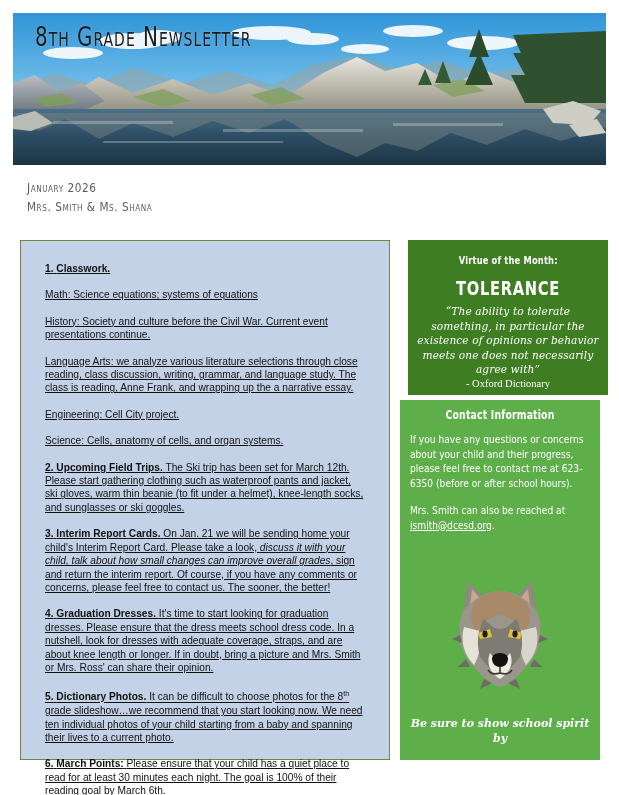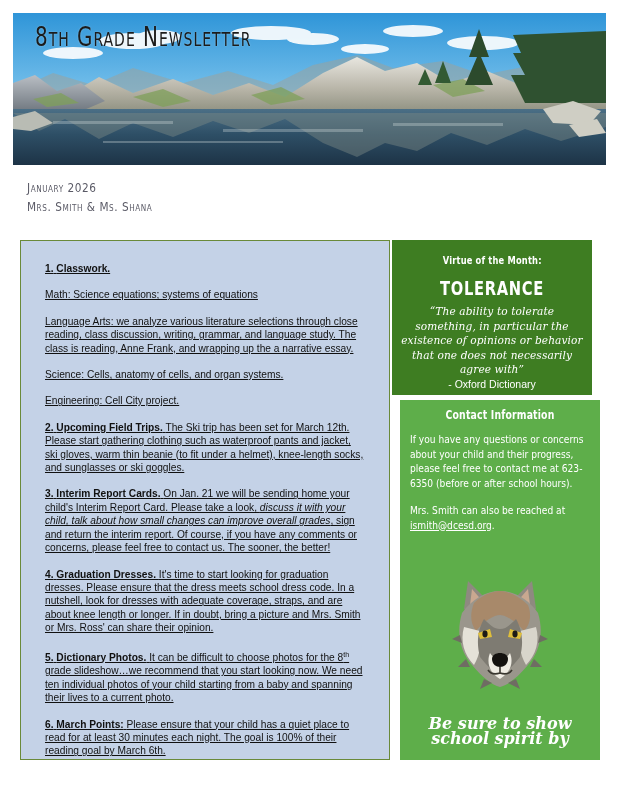--- a/index.html
+++ b/index.html
@@ -81,21 +81,21 @@
   .sec:last-child { margin-bottom: 0; }
   .sec p { margin: 13px; text-decoration: underline; }
   .sec b { font-weight: bold; }
   .u { text-decoration: underline; }
   .it { font-style: italic; }
   sup { font-size: 7px; vertical-align: super; }
 
   
   .virtue-box {
     position: absolute;
-    left: 392px;
+    left: 408px;
     top: 240px;
     width: 200px;
     height: 155px;
     background: #3e7d22;
     box-sizing: border-box;
     padding: 10px 8px 6px 8px;
     text-align: center;
     color: #ffffff;
   }
   .virtue-label {
@@ -116,21 +116,21 @@
     transform: scaleX(0.86);
   }
   .virtue-quote {
     font-family: "DejaVu Serif", "Liberation Serif", serif;
     font-style: italic;
     font-size: 10.6px;
     line-height: 14.5px;
     letter-spacing: 0.1px;
   }
   .virtue-source {
-    font-family: Liberation Sans, sans-serif;
+    font-family: Liberation Serif, serif;
     font-size: 10.5px;
     margin-top: 1px;
   }
 
   .contact-box {
     position: absolute;
     left: 400px;
     top: 400px;
     width: 200px;
     height: 360px;
@@ -167,21 +167,21 @@
     text-align: center;
   }
   .spirit-text {
     position: absolute;
     left: 6px; right: 6px;
     bottom: 14px;
     text-align: center;
     font-family: "DejaVu Serif", "Liberation Serif", serif;
     font-style: italic;
     font-weight: bold;
-    font-size: 16px;
+    font-size: 11px;
     line-height: 15px;
     color: #ffffff;
   }
 </style>
 </head>
 <body>
 
 <div class="page">
 
   <div class="banner">
@@ -267,23 +267,24 @@
   <div class="meta">
     <div>January 2026</div>
     <div>Mrs. Smith &amp; Ms. Shana</div>
   </div>
 
   <div class="main-box">
 
     <div class="sec">
       <p><b><span>1.</span> <span>Classwork.</span></b></p>
       <p><span class="u">Math</span><span>: Science equations; systems of equations</span></p>
+      <p><span class="u">History</span><span>: Society and culture before the Civil War. Current  event presentations continue.</span></p>
       <p><span class="u">Language Arts</span><span>: we analyze various literature selections through close reading, class discussion, writing, grammar, and language study. The class is  reading, Anne Frank, and wrapping up the a narrative essay.</span></p>
+      <p><span class="u">Engineering</span><span>: Cell City project.</span></p>
       <p><span class="u">Science</span><span>: Cells, anatomy of cells, and organ systems.</span></p>
-      <p><span class="u">Engineering</span><span>: Cell City project.</span></p>
     </div>
 
     <div class="sec">
       <p><b><span>2.</span> <span>Upcoming Field Trips.</span></b> <span>The Ski trip has been set for March 12th. Please start gathering clothing such as waterproof pants and jacket, ski gloves, warm thin beanie (to fit under a helmet), knee-length socks, and sunglasses or ski goggles.</span></p>
     </div>
 
     <div class="sec">
       <p><b><span>3.</span> <span>Interim Report Cards.</span></b> <span>On Jan. 21 we will be sending home your child's Interim Report Card. Please take a look, </span><span class="it">discuss it with your child, talk about how small changes can improve overall grades</span><span>, sign and return the interim report. Of course, if you have any comments or concerns, please feel free to contact us. The sooner, the better!</span></p>
     </div>
 
@@ -297,21 +298,21 @@
 
     <div class="sec">
       <p><b><span>6.</span> <span>March Points:</span></b> <span>Please ensure that your child has a quiet place to read for at least 30 minutes each night. The goal is 100% of their reading goal  by March 6th.</span></p>
     </div>
 
   </div>
 
   <div class="virtue-box">
     <div class="virtue-label">Virtue of the Month:</div>
     <div class="virtue-word">TOLERANCE</div>
-    <div class="virtue-quote">“The ability to tolerate something, in particular the existence of opinions or behavior that one does not necessarily agree with”</div>
+    <div class="virtue-quote">“The ability to tolerate something, in particular the existence of opinions or behavior meets one does not necessarily agree with”</div>
     <div class="virtue-source">- Oxford Dictionary</div>
   </div>
 
   <div class="contact-box">
     <div class="contact-title">Contact Information</div>
     <div class="contact-body">
       <p>If you have any questions or concerns about your child and their progress, please feel free to contact me at 623-6350 (before or after school hours).</p>
       <p><span>Mrs. Smith can also be reached at </span><a class="mail-link" href="#">ismith@dcesd.org</a><span>.</span></p>
     </div>
 

